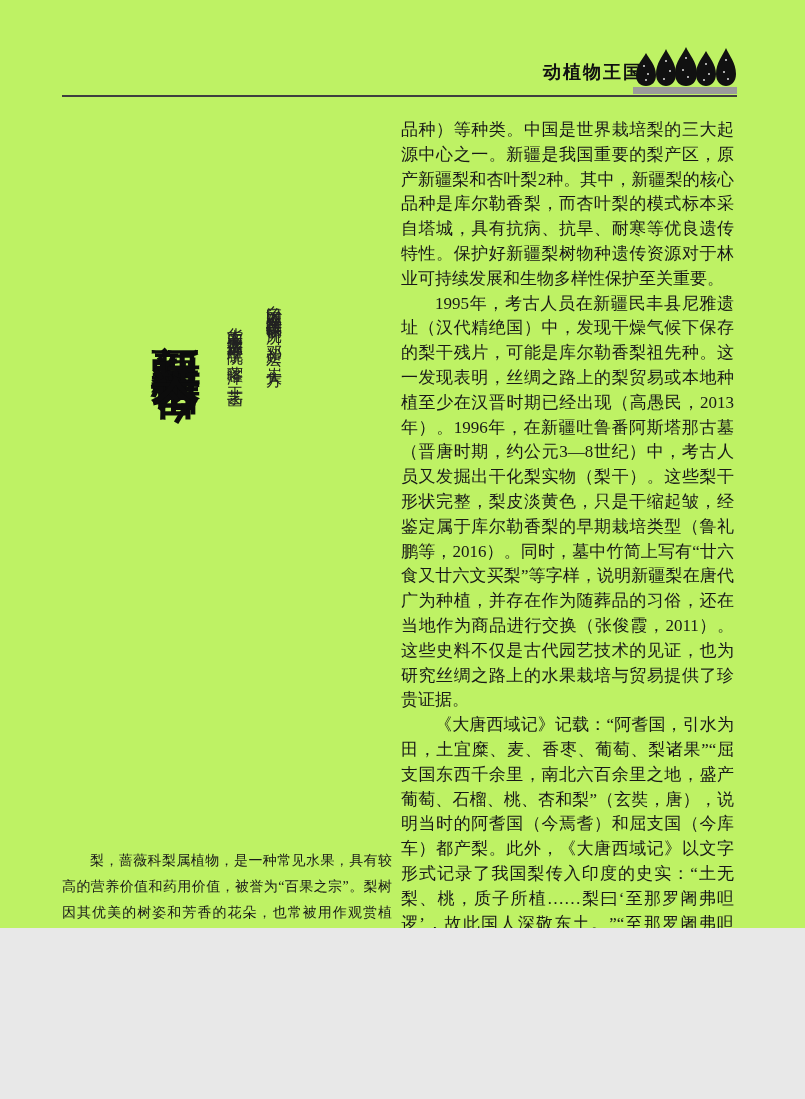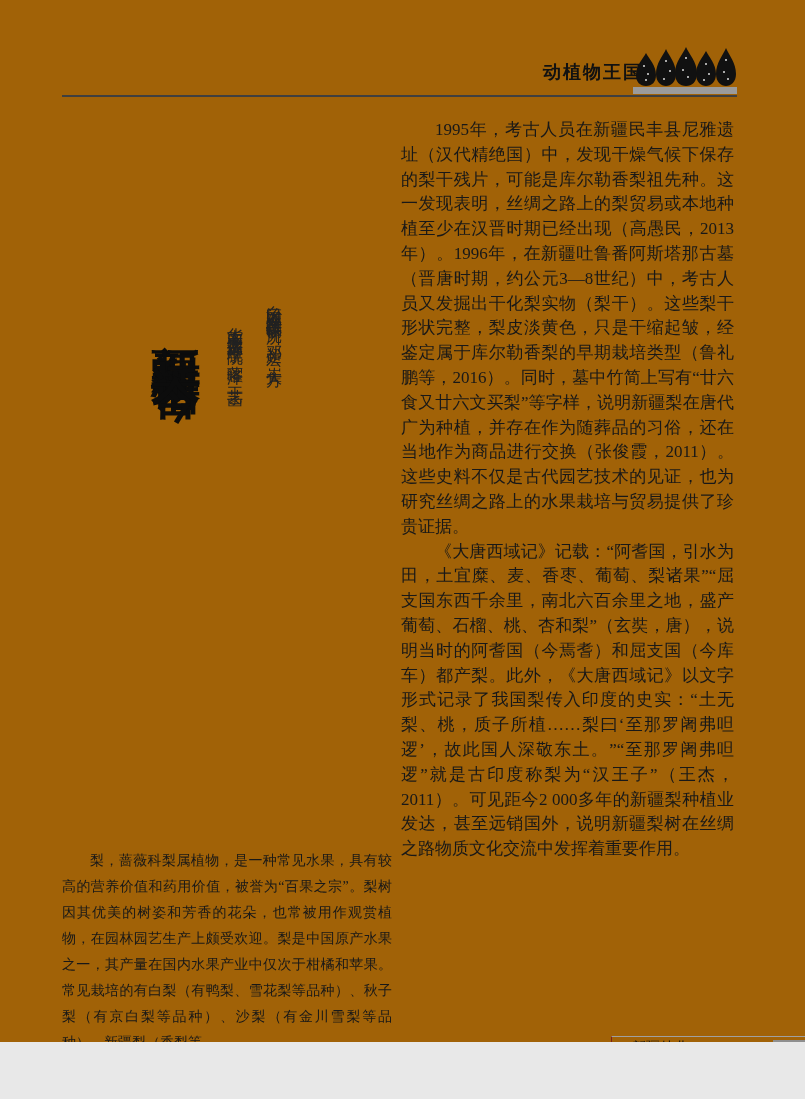--- a/index.html
+++ b/index.html
@@ -1,18 +1,18 @@
 <!DOCTYPE html>
 <html><head>
 <meta charset="utf-8">
 <style>
   html,body { margin:0; padding:0; background:#e8e8e8; }
   .page {
-    position:relative; width:805px; height:1042px; margin:0 auto;
-    background:#a16207; overflow:hidden;
+    position:relative; width:805px; height:928px; margin:0 auto;
+    background:#bef264; overflow:hidden;
     font-family:"Liberation Serif", serif; color:#181818;
   }
 
   
   .header-label {
     position:absolute; left:543px; top:60px;
     font-family:"Liberation Sans", sans-serif;
     font-weight:700; font-size:18px; letter-spacing:2px; color:#111;
     white-space:nowrap;
   }
@@ -108,20 +108,21 @@
 
   <div class="vert byline byline-2"><span>华南农业大学资源环境学院</span><span class="vgap"></span><span>蒋曜泽</span><span class="vgap"></span><span>王艺菡</span></div>
 
   <h1 class="vert main-title">新疆梨树话古今</h1>
 
   <div class="col-left-text">
     <p>梨，蔷薇科梨属植物，是一种常见水果，具有较高的营养价值和药用价值，被誉为“百果之宗”。梨树因其优美的树姿和芳香的花朵，也常被用作观赏植物，在园林园艺生产上颇受欢迎。梨是中国原产水果之一，其产量在国内水果产业中仅次于柑橘和苹果。常见栽培的有白梨（有鸭梨、雪花梨等品种）、秋子梨（有京白梨等品种）、沙梨（有金川雪梨等品种）、新疆梨（香梨等</p>
   </div>
 
   <div class="col-right">
+    <p class="continuation">品种）等种类。中国是世界栽培梨的三大起源中心之一。新疆是我国重要的梨产区，原产新疆梨和杏叶梨2种。其中，新疆梨的核心品种是库尔勒香梨，而杏叶梨的模式标本采自塔城，具有抗病、抗旱、耐寒等优良遗传特性。保护好新疆梨树物种遗传资源对于林业可持续发展和生物多样性保护至关重要。</p>
     <p>1995年，考古人员在新疆民丰县尼雅遗址（汉代精绝国）中，发现干燥气候下保存的梨干残片，可能是库尔勒香梨祖先种。这一发现表明，丝绸之路上的梨贸易或本地种植至少在汉晋时期已经出现（高愚民，2013年）。1996年，在新疆吐鲁番阿斯塔那古墓（晋唐时期，约公元3—8世纪）中，考古人员又发掘出干化梨实物（梨干）。这些梨干形状完整，梨皮淡黄色，只是干缩起皱，经鉴定属于库尔勒香梨的早期栽培类型（鲁礼鹏等，2016）。同时，墓中竹简上写有“廿六食又廿六文买梨”等字样，说明新疆梨在唐代广为种植，并存在作为随葬品的习俗，还在当地作为商品进行交换（张俊霞，2011）。这些史料不仅是古代园艺技术的见证，也为研究丝绸之路上的水果栽培与贸易提供了珍贵证据。</p>
     <p>《大唐西域记》记载：“阿耆国，引水为田，土宜糜、麦、香枣、葡萄、梨诸果”“屈支国东西千余里，南北六百余里之地，盛产葡萄、石榴、桃、杏和梨”（玄奘，唐），说明当时的阿耆国（今焉耆）和屈支国（今库车）都产梨。此外，《大唐西域记》以文字形式记录了我国梨传入印度的史实：“土无梨、桃，质子所植……梨曰‘至那罗阇弗呾逻’，故此国人深敬东土。”“至那罗阇弗呾逻”就是古印度称梨为“汉王子”（王杰，2011）。可见距今2 000多年的新疆梨种植业发达，甚至远销国外，说明新疆梨树在丝绸之路物质文化交流中发挥着重要作用。</p>
   </div>
 
   <div class="footer">
     <span class="sq"></span>
     <span class="journal">新疆林业 2025.4</span>
     <span class="sq"></span>
     <span class="pagenum">39</span>
     <span class="endbar"></span>

